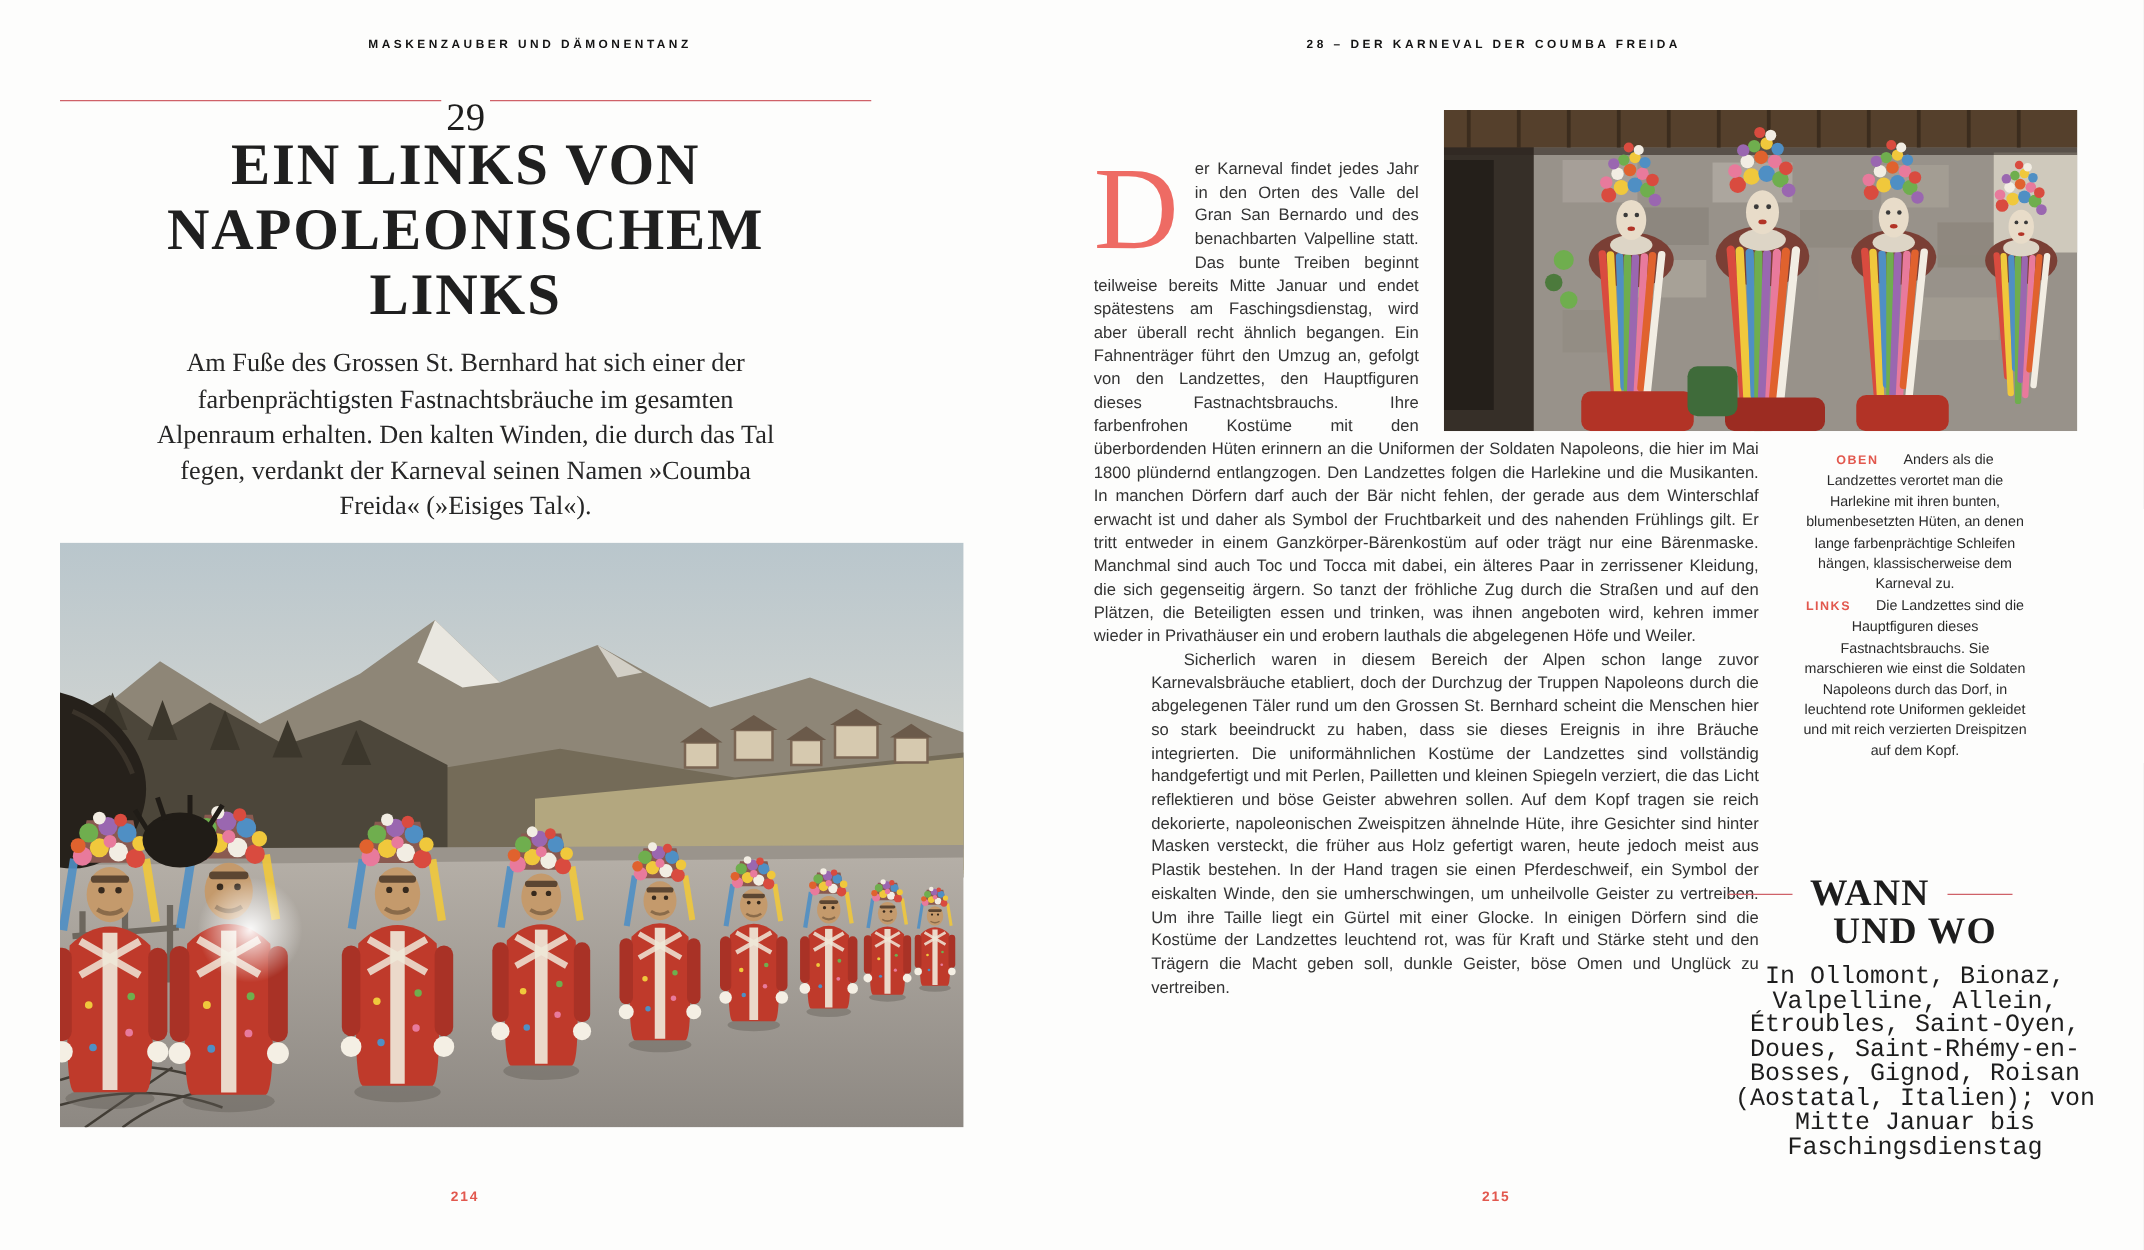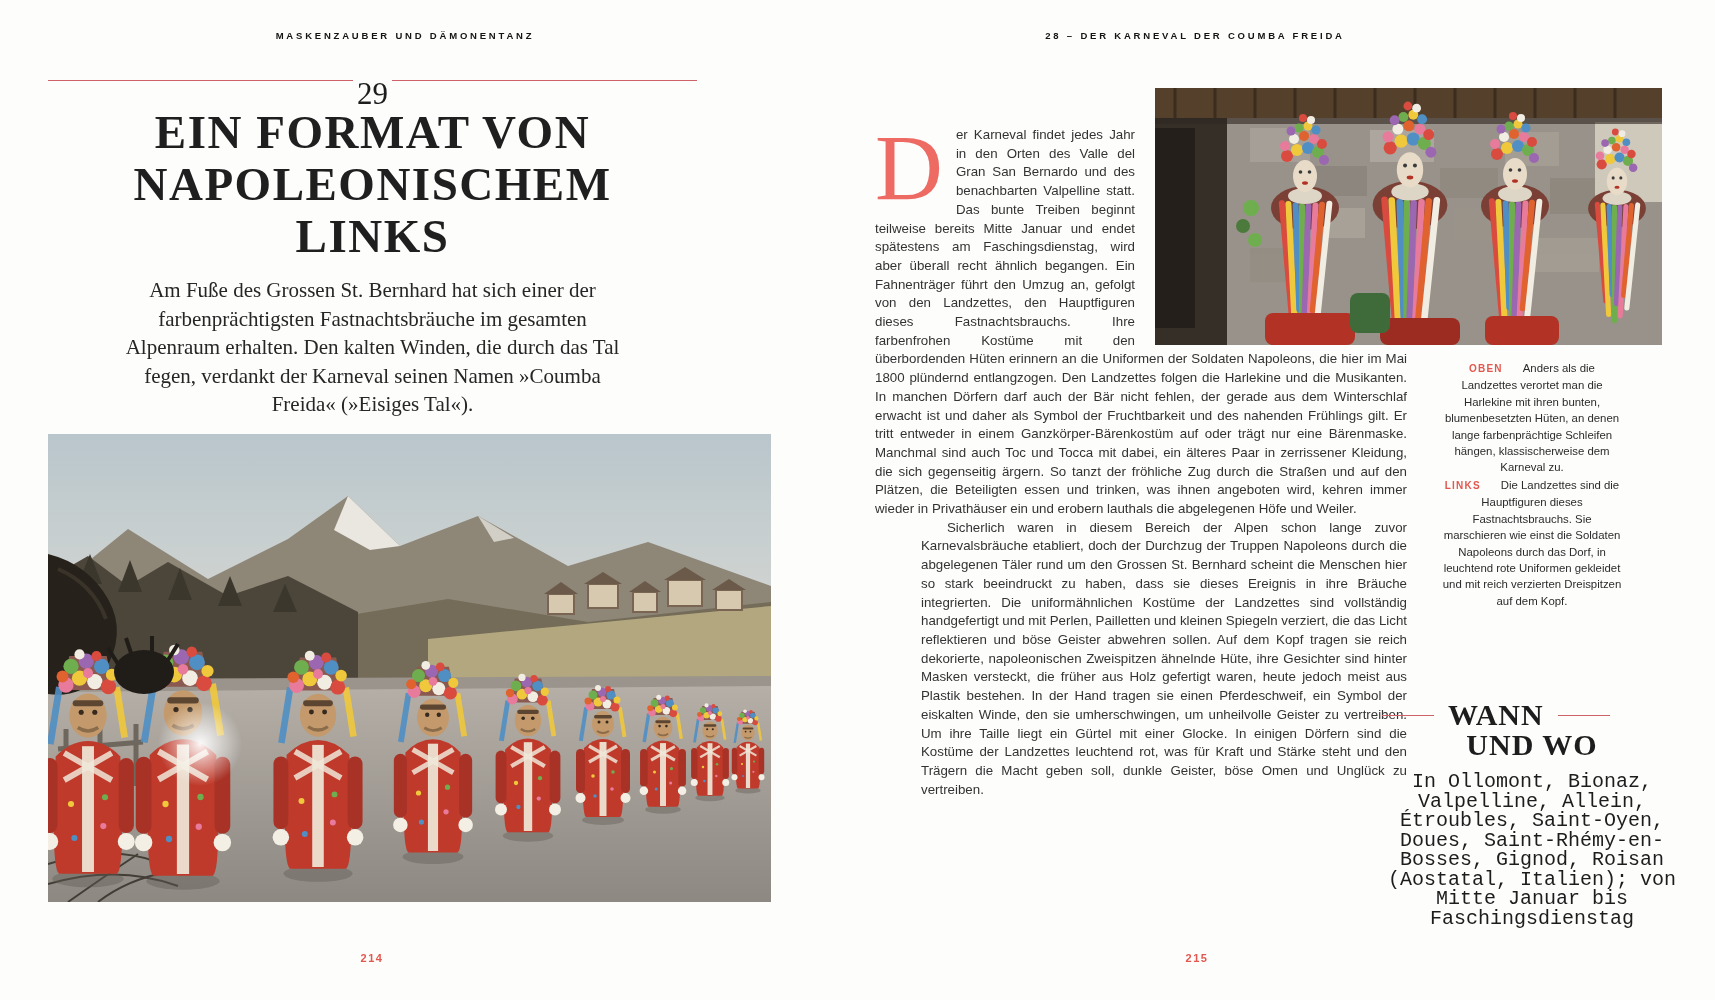--- a/index.html
+++ b/index.html
@@ -6,21 +6,21 @@
   .spread{
     position:relative;width:1715px;height:1000px;background:#fdfdfc;
     font-family:"Liberation Sans",sans-serif;color:#1c1c1c;overflow:hidden;
     --accent:#e2584e;--rule:#cf6168;
   }
   
   .running-head{
     position:absolute;top:30px;transform:translateX(-50%);
     font-size:9.5px;font-weight:700;letter-spacing:2.8px;color:#141414;white-space:nowrap;
   }
-  .rh-left{left:405px;}
+  .rh-left{left:424px;}
   .rh-right{left:1195px;}
   
   .chapter-row{
     position:absolute;left:48px;top:80px;width:649px;
     display:flex;align-items:flex-start;gap:4px;
   }
   .chapter-row .rule{flex:1;height:0;border-top:1.5px solid var(--rule);}
   .chapter-num{
     font-family:"Liberation Serif",serif;font-size:31px;color:#1d1d1d;line-height:1;
     transform:translateY(-2px);
@@ -93,21 +93,21 @@
   <div class="running-head rh-left">MASKENZAUBER UND DÄMONENTANZ</div>
   <div class="running-head rh-right">28 – DER KARNEVAL DER COUMBA FREIDA</div>
 
   <div class="chapter-row">
     <div class="rule"></div>
     <div class="chapter-num">29</div>
     <div class="rule"></div>
   </div>
 
   <h1 class="title">
-    <span>EIN FORMAT VON</span>
+    <span>EIN LINKS VON</span>
     <span>NAPOLEONISCHEM</span>
     <span>LINKS</span>
   </h1>
 
   <p class="intro">Am Fuße des Grossen St. Bernhard hat sich einer der farbenprächtigsten Fastnachtsbräuche im gesamten Alpenraum erhalten. Den kalten Winden, die durch das Tal fegen, verdankt der Karneval seinen Namen »Coumba Freida« (»Eisiges Tal«).</p>
 
   <div class="photo-left">
     <svg width="723" height="468" viewBox="0 0 723 468" xmlns="http://www.w3.org/2000/svg">
       <defs>
         <linearGradient id="skyL" x1="0" y1="0" x2="0" y2="1">

